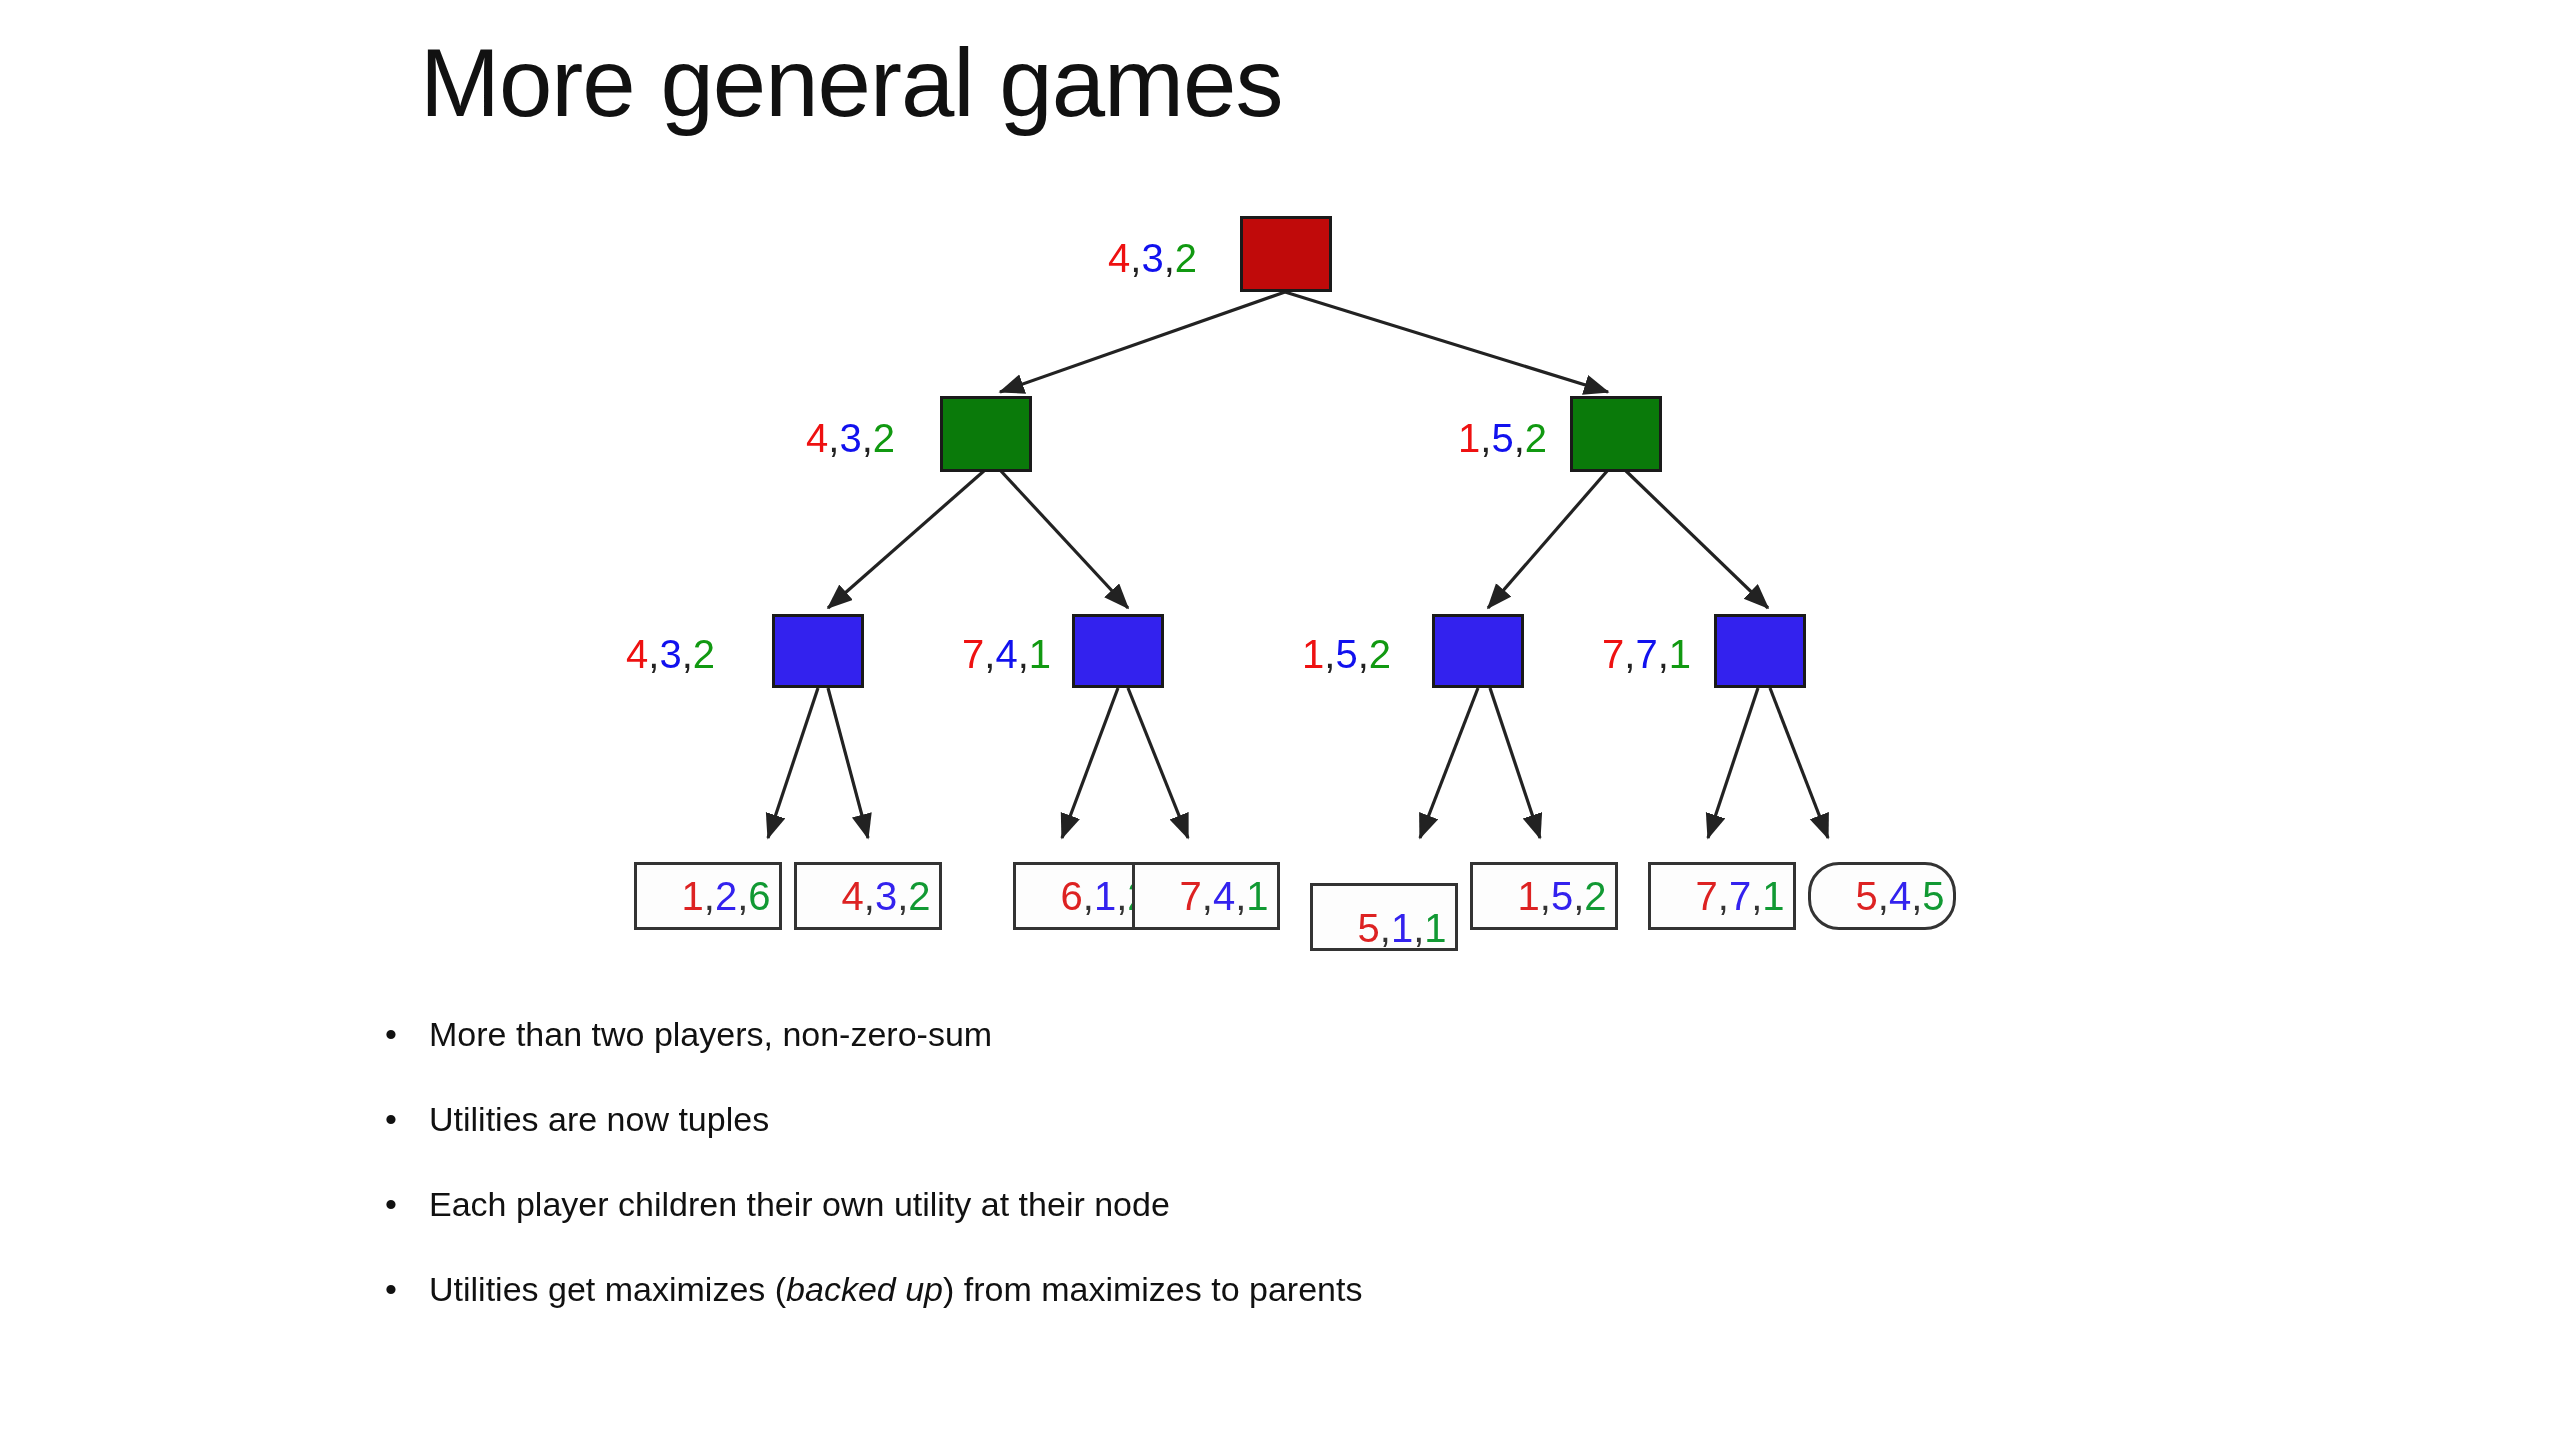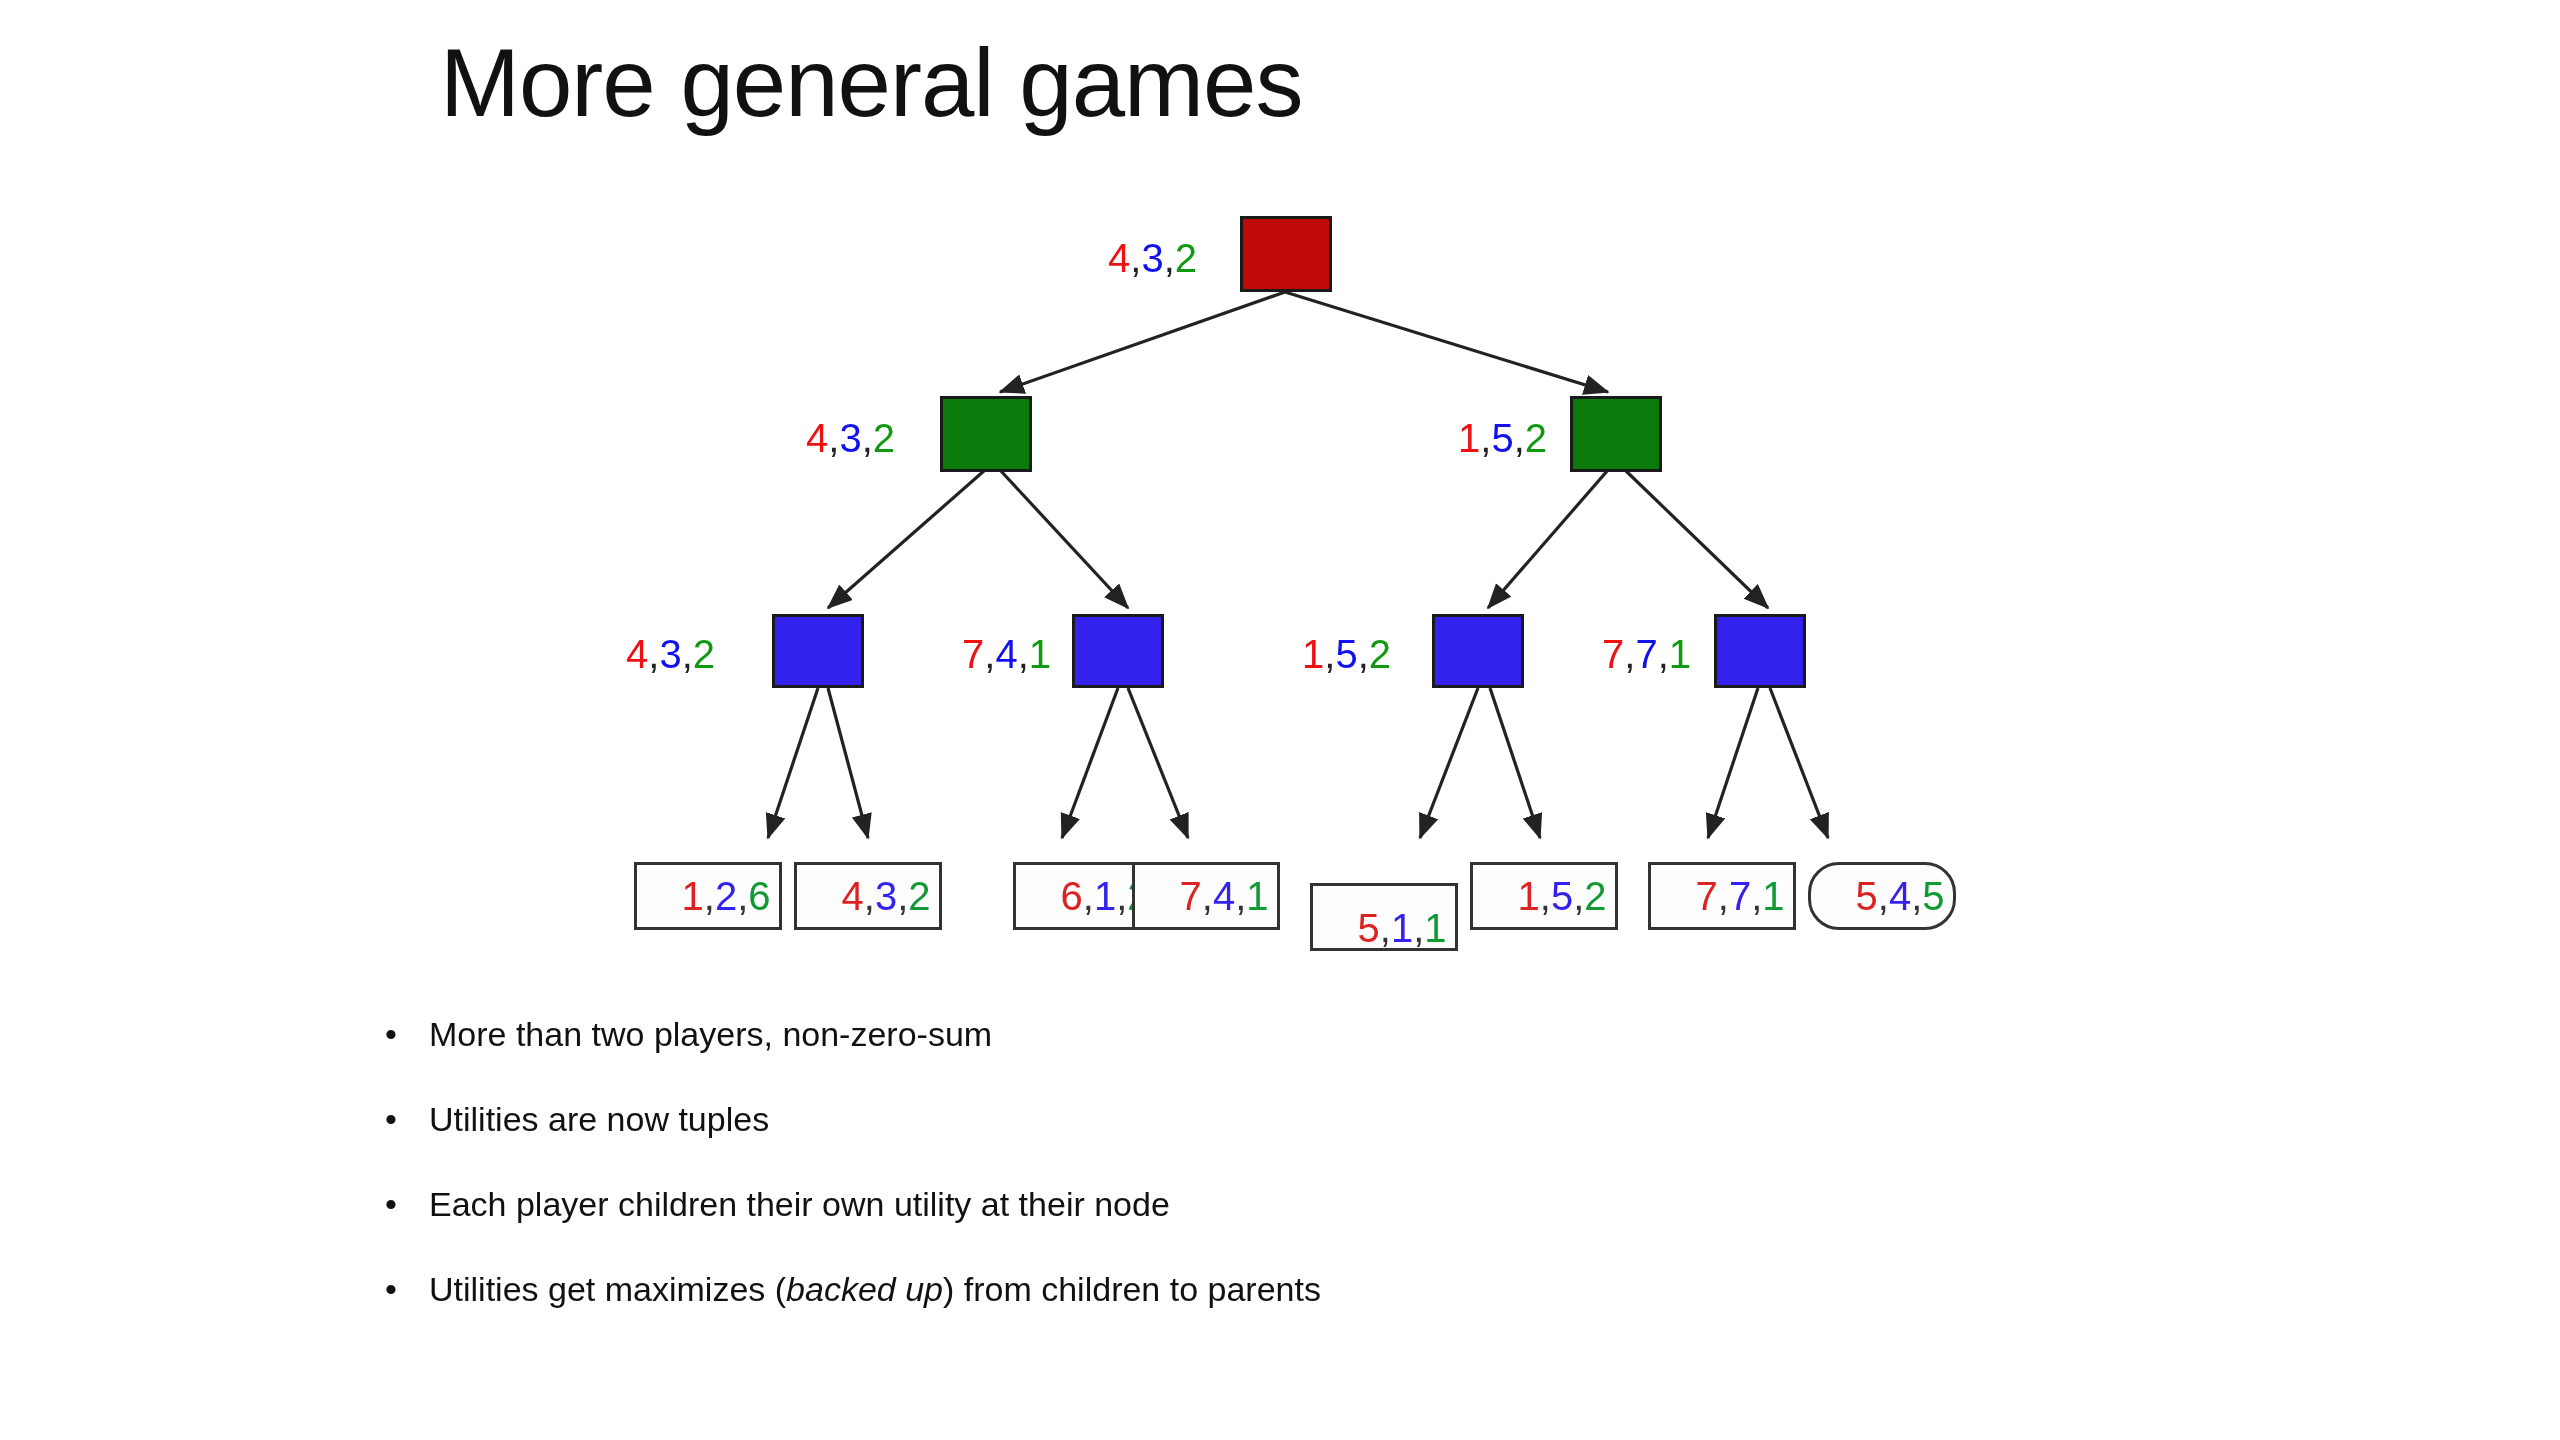--- a/index.html
+++ b/index.html
@@ -12,21 +12,21 @@
     height: 1440px;
     position: relative;
     overflow: hidden;
     font-family: "Liberation Sans", sans-serif;
     color: #000000;
   }
 
   
   #slide-title {
     position: absolute;
-    left: 440px;
+    left: 420px;
     top: 30px;
     font-size: 96px;
     font-weight: 400;
     line-height: 1.1;
     letter-spacing: -1px;
     color: #111111;
     white-space: nowrap;
   }
 
   
@@ -232,16 +232,16 @@
     <span class="bullet-text">Utilities are now tuples</span>
   </div>
 
   <div class="bullet-row">
     <span class="bullet-mark">•</span>
     <span class="bullet-text">Each player children their own utility at their node</span>
   </div>
 
   <div class="bullet-row">
     <span class="bullet-mark">•</span>
-    <span class="bullet-text"><span>Utilities get maximizes (</span><i>backed up</i><span>) from children to parents</span></span>
+    <span class="bullet-text"><span>Utilities get maximizes (</span><i>backed up</i><span>) from maximizes to parents</span></span>
   </div>
 
 </div>
 
 </body></html>

